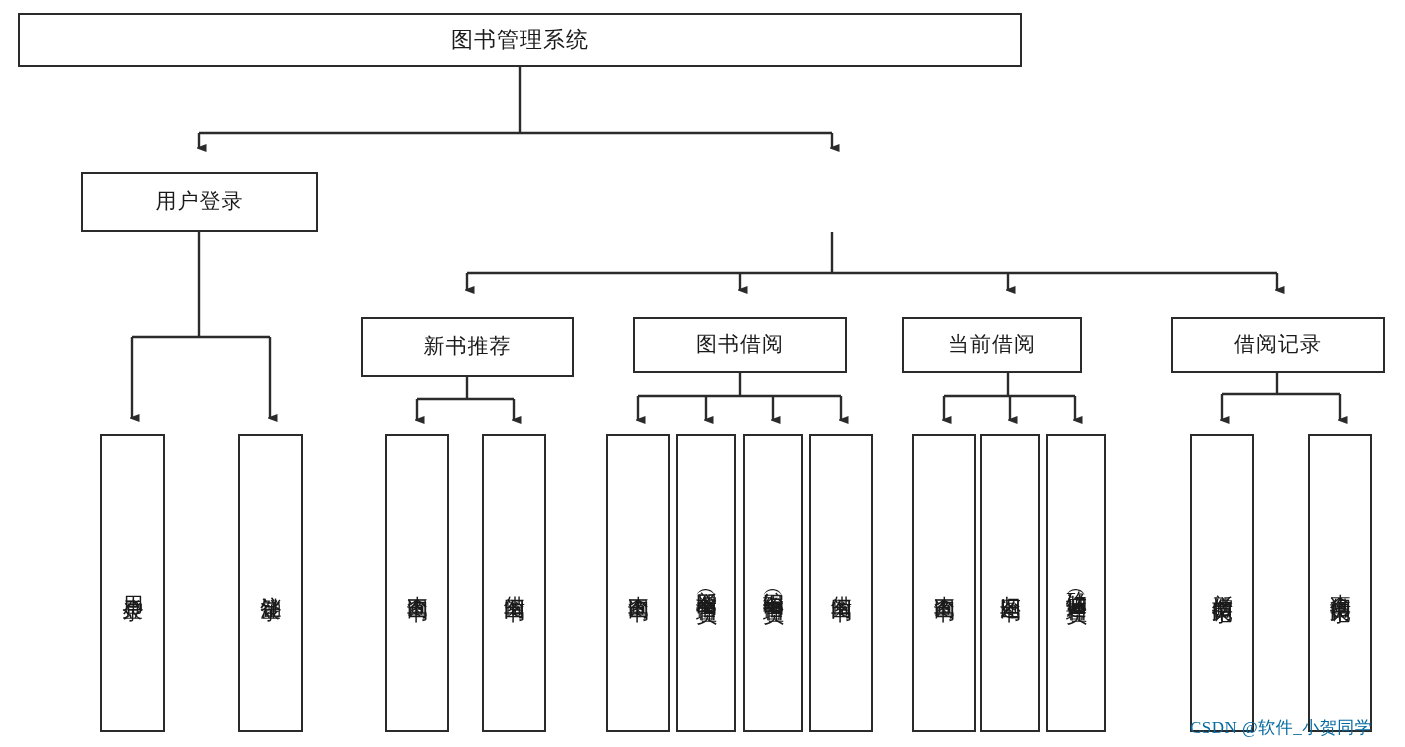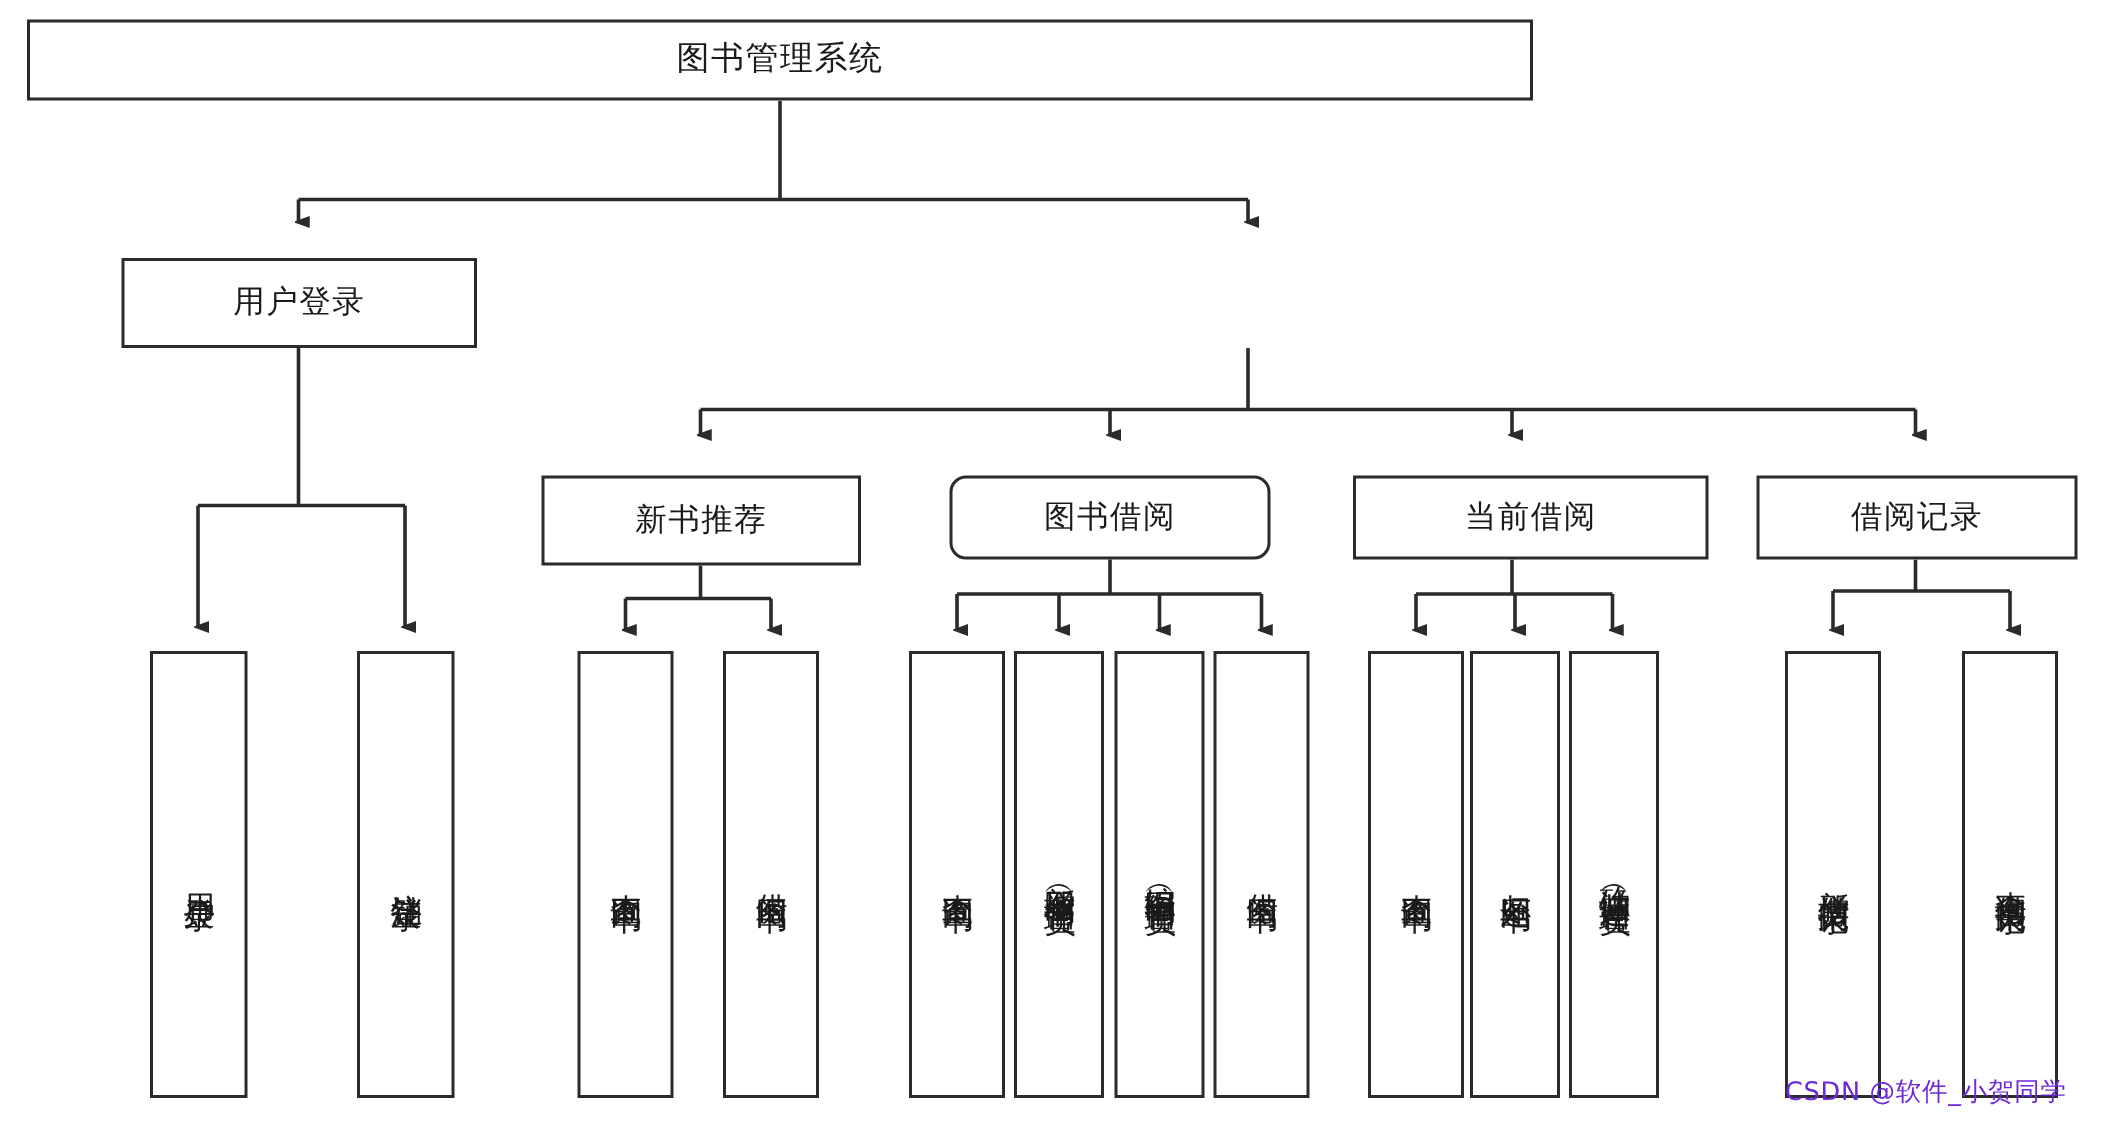--- a/index.html
+++ b/index.html
@@ -59,23 +59,24 @@
     text-orientation: upright;
     font-size: 21px;
     line-height: 1.28;
     letter-spacing: 2px;
     white-space: nowrap;
     text-align: center;
   }
   .watermark {
     position: absolute;
     font-size: 17px;
-    color: #6d28d9;
+    color: #0369a1;
     white-space: nowrap;
     letter-spacing: 0.5px;
+    font-family: Liberation Serif, serif;
   }
 </style>
 </head>
 <body>
 
 <div id="canvas">
 
   <svg class="edges" viewBox="0 0 1405 747" xmlns="http://www.w3.org/2000/svg">
     <defs>
       <marker id="arrow" markerWidth="10" markerHeight="10" refX="4" refY="7.5" orient="auto" markerUnits="userSpaceOnUse">
@@ -130,24 +131,24 @@
     <span class="label">图书管理系统</span>
   </div>
 
   <div class="node h" style="left:81px; top:172px; width:237px; height:60px;">
     <span class="label">用户登录</span>
   </div>
 
   <div class="node h" style="left:361px; top:317px; width:213px; height:60px;">
     <span class="label">新书推荐</span>
   </div>
-  <div class="node h" style="left:633px; top:317px; width:214px; height:56px;border-radius:11px;">
+  <div class="node h" style="left:633px; top:317px; width:214px; height:56px;">
     <span class="label">图书借阅</span>
   </div>
-  <div class="node h" style="left:902px; top:317px; width:237px; height:56px;">
+  <div class="node h" style="left:902px; top:317px; width:180px; height:56px;">
     <span class="label">当前借阅</span>
   </div>
   <div class="node h" style="left:1171px; top:317px; width:214px; height:56px;">
     <span class="label">借阅记录</span>
   </div>
 
   <div class="node v" style="left:100px; top:434px; width:65px; height:298px;">
     <span class="label">用户登录</span>
   </div>
   <div class="node v" style="left:238px; top:434px; width:65px; height:298px;">

